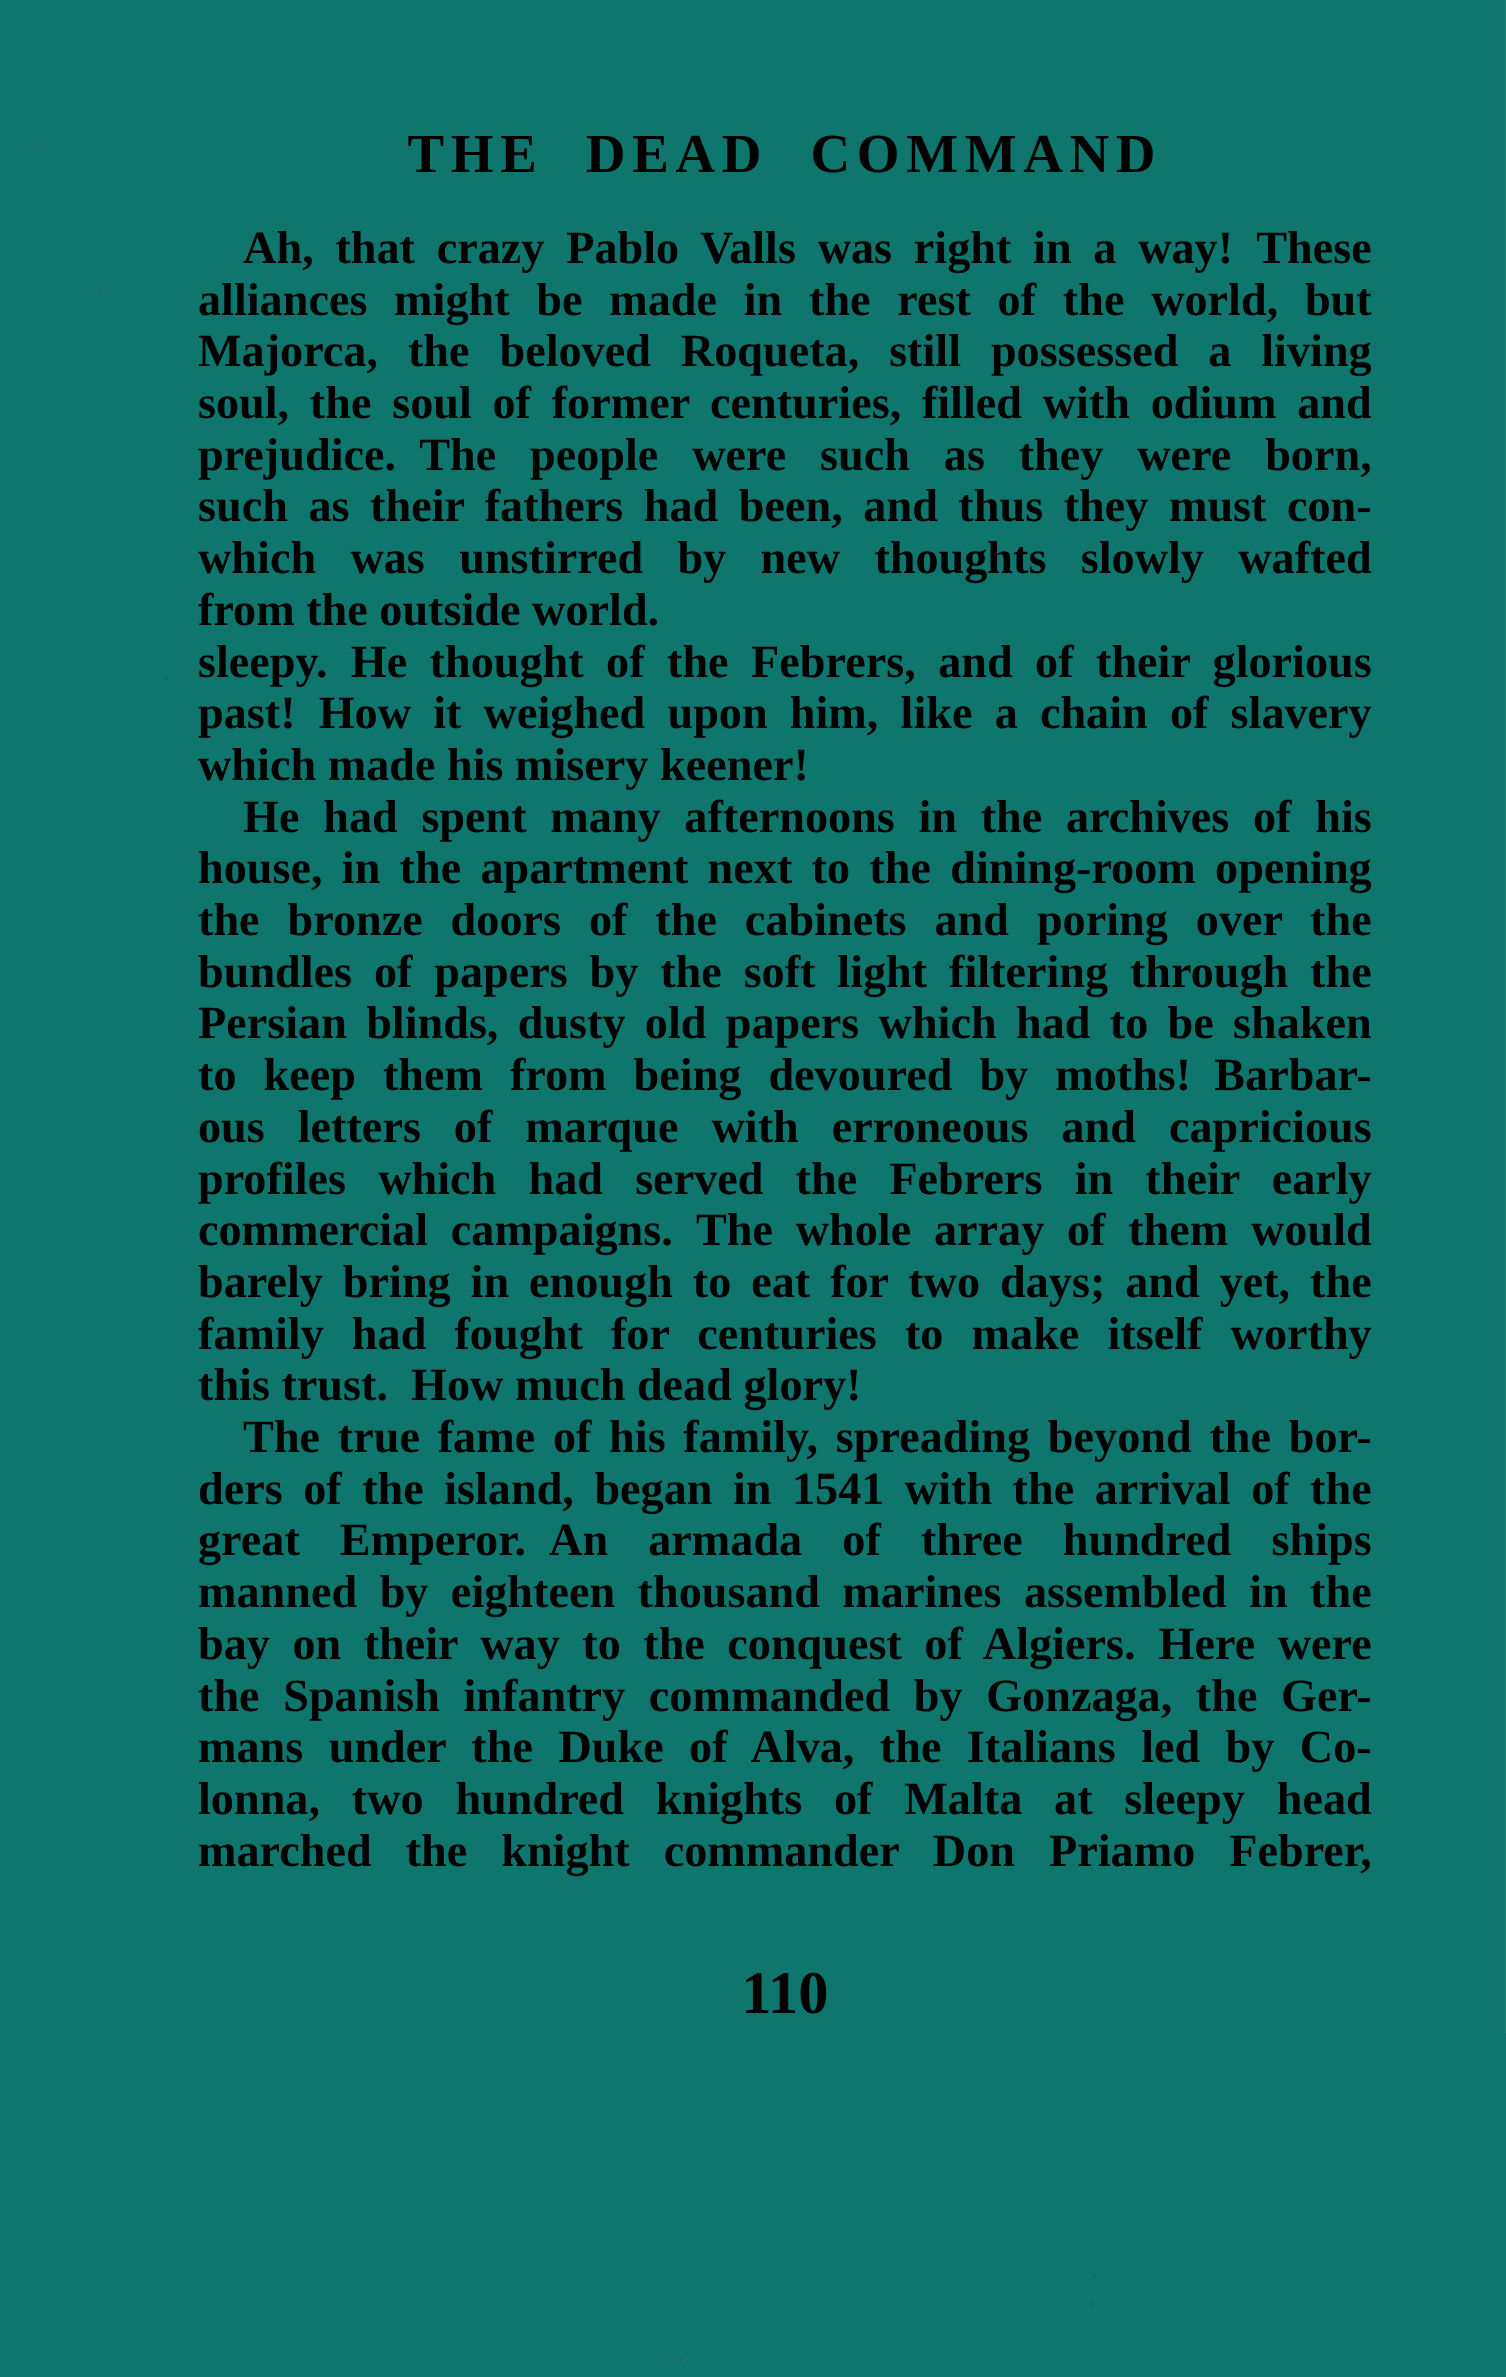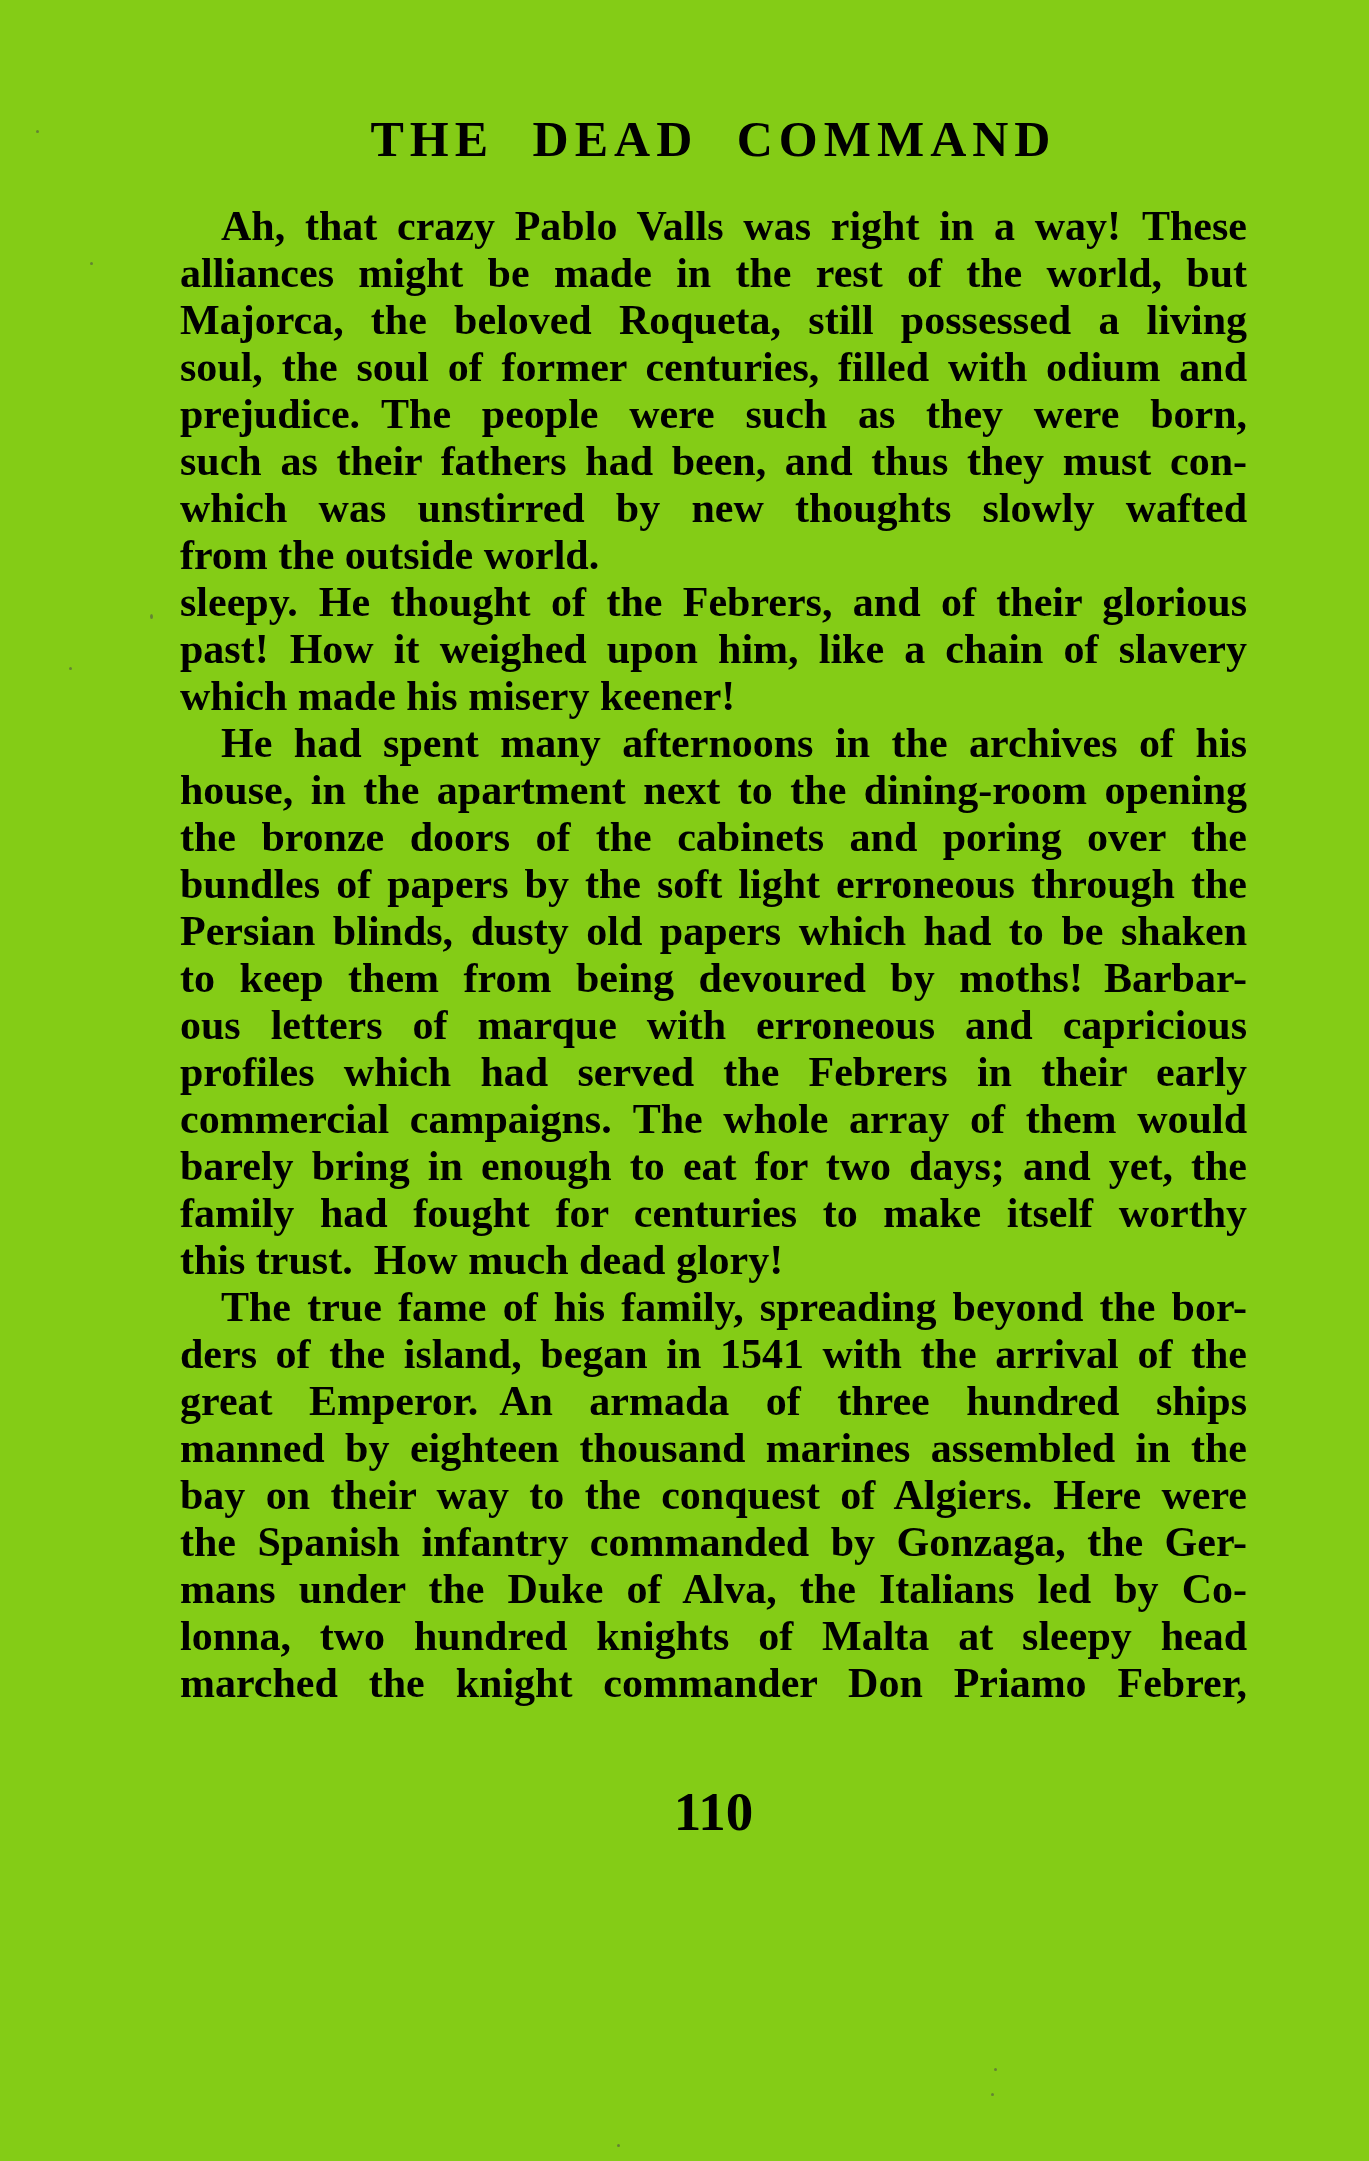--- a/index.html
+++ b/index.html
@@ -7,21 +7,21 @@
     width: 1369px; height: 2161px;
     background: #ffffff;
     position: relative;
     overflow: hidden;
     font-family: "Liberation Serif", serif;
     color: #000000;
   }
   .page {
     position: absolute; left: 0; top: 0;
     width: 1369px; height: 2161px;
-    background: #84cc16;
+    background: #0f766e;
   }
   .title {
     position: absolute; left: 180px; top: 110px; width: 1067px;
     text-align: center;
     font-size: 50px; font-weight: bold;
     letter-spacing: 6px; word-spacing: 20px;
     white-space: nowrap;
   }
   .bodytext {
     position: absolute; left: 180px; top: 203px; width: 1067px;
@@ -72,21 +72,21 @@
     <div>
       <div class="line">sleepy. He thought of the Febrers, and of their glorious</div>
       <div class="line">past! How it weighed upon him, like a chain of slavery</div>
       <div class="line end">which made his misery keener!</div>
     </div>
 
     <div>
       <div class="line indent">He had spent many afternoons in the archives of his</div>
       <div class="line">house, in the apartment next to the dining-room opening</div>
       <div class="line">the bronze doors of the cabinets and poring over the</div>
-      <div class="line">bundles of papers by the soft light erroneous through the</div>
+      <div class="line">bundles of papers by the soft light filtering through the</div>
       <div class="line">Persian blinds, dusty old papers which had to be shaken</div>
       <div class="line">to keep them from being devoured by moths! Barbar-</div>
       <div class="line">ous letters of marque with erroneous and capricious</div>
       <div class="line">profiles which had served the Febrers in their early</div>
       <div class="line">commercial campaigns. The whole array of them would</div>
       <div class="line">barely bring in enough to eat for two days; and yet, the</div>
       <div class="line">family had fought for centuries to make itself worthy</div>
       <div class="line end">this trust. How much dead glory!</div>
     </div>
 

